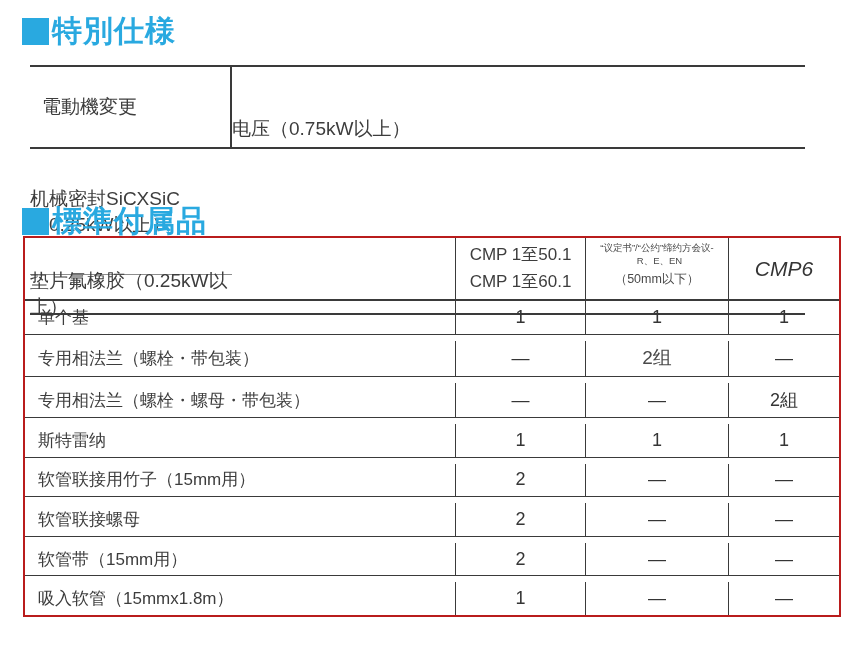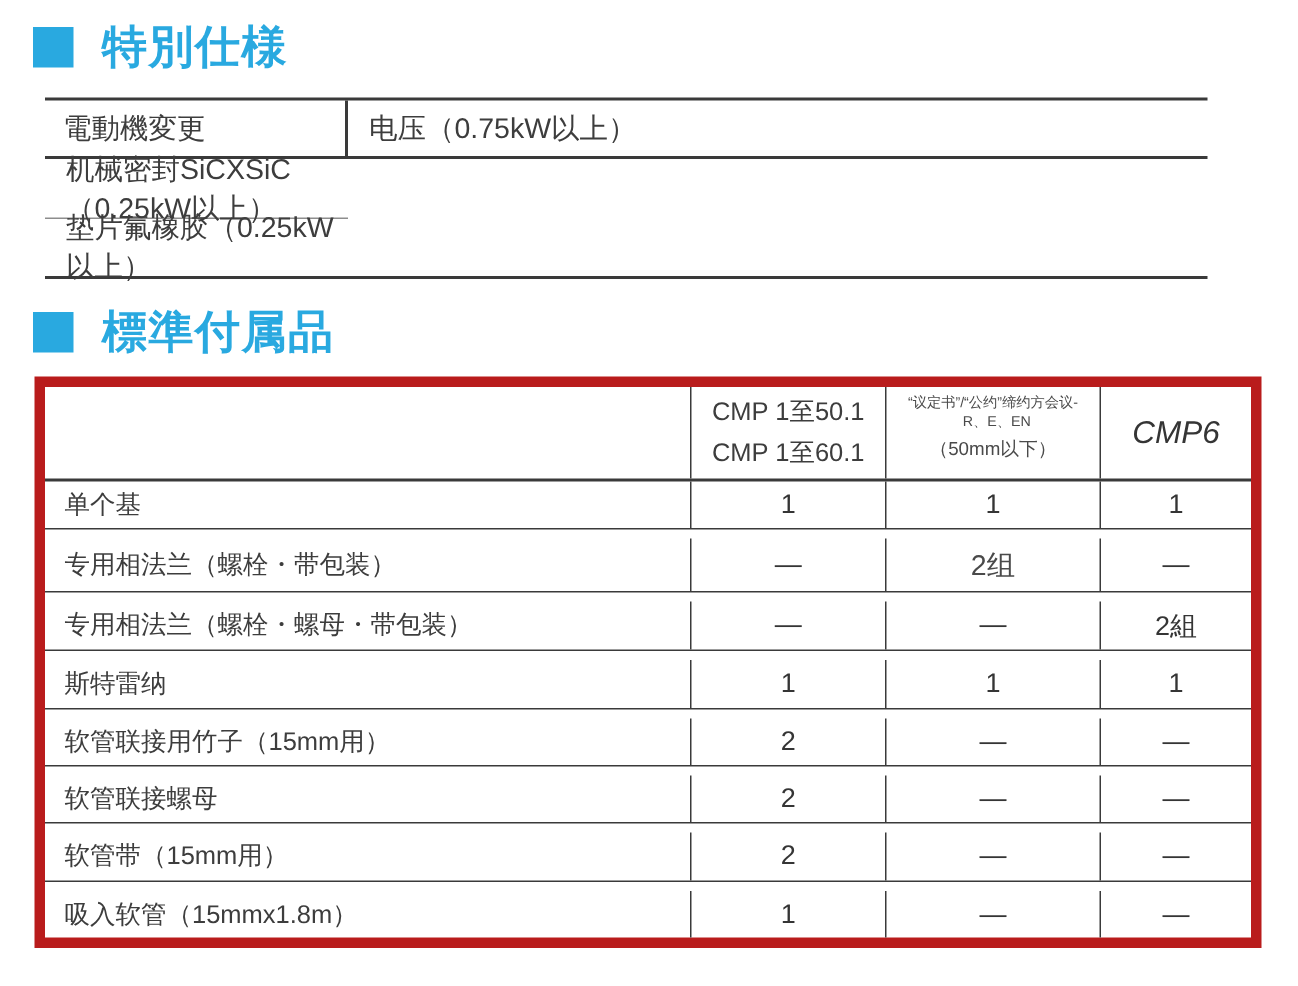--- a/index.html
+++ b/index.html
@@ -11,48 +11,47 @@
     position:relative;
     overflow:hidden;
   }
   
   .sec-title{
     position:absolute;left:22px;
     display:flex;align-items:center;
     color:#29a9e0;
     font-size:30px;font-weight:bold;
     letter-spacing:1px;
-    gap:16px;
   }
   .sec-title .sq{
     width:27px;height:27px;background:#29a9e0;
     display:inline-block;margin-right:3px;flex:0 0 auto;
   }
   #title1{top:11px;}
   #title2{top:201px;}
 
   
   .t1{
     position:absolute;left:30px;top:65px;width:775px;
     border-top:2px solid #3a3a3a;
     font-size:19px;
   }
   .t1-row{display:grid;grid-template-columns:202px 1fr;border-bottom:2px solid #3a3a3a;}
   .t1-label{
     border-right:2px solid #3a3a3a;
     padding-left:12px;display:flex;align-items:center;
   }
-  .t1-val{padding-left:14px;display:flex;align-items:center;height:39px;}
+  .t1-val{display:flex;align-items:center;height:39px;margin-top:43px;}
   .t1 .r1 .t1-val{height:37px;}
   .t1-vals .t1-val + .t1-val{border-top:1px solid #8d8d8d;height:38px;}
 
   
   .t2{
-    position:absolute;left:23px;top:251px;width:818px;height:381px;
-    border:7px solid #b91c1c;box-sizing:border-box;
+    position:absolute;left:23px;top:236px;width:818px;height:381px;
+    border:2px solid #b91c1c;box-sizing:border-box;
     display:flex;flex-direction:column;
   }
   .t2-header{
     display:grid;grid-template-columns:431px 130px 143px 1fr;
     height:61px;flex:0 0 auto;
     border-bottom:2px solid #3a3a3a;
   }
   .t2-row{
     display:grid;grid-template-columns:431px 130px 143px 1fr;
     flex:1 1 auto;

